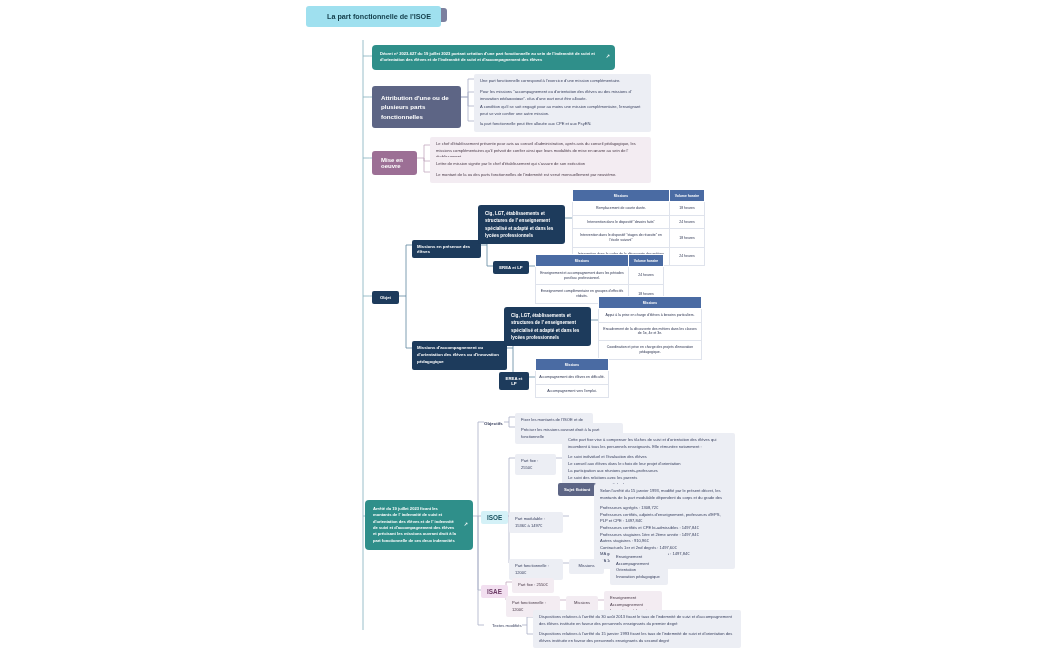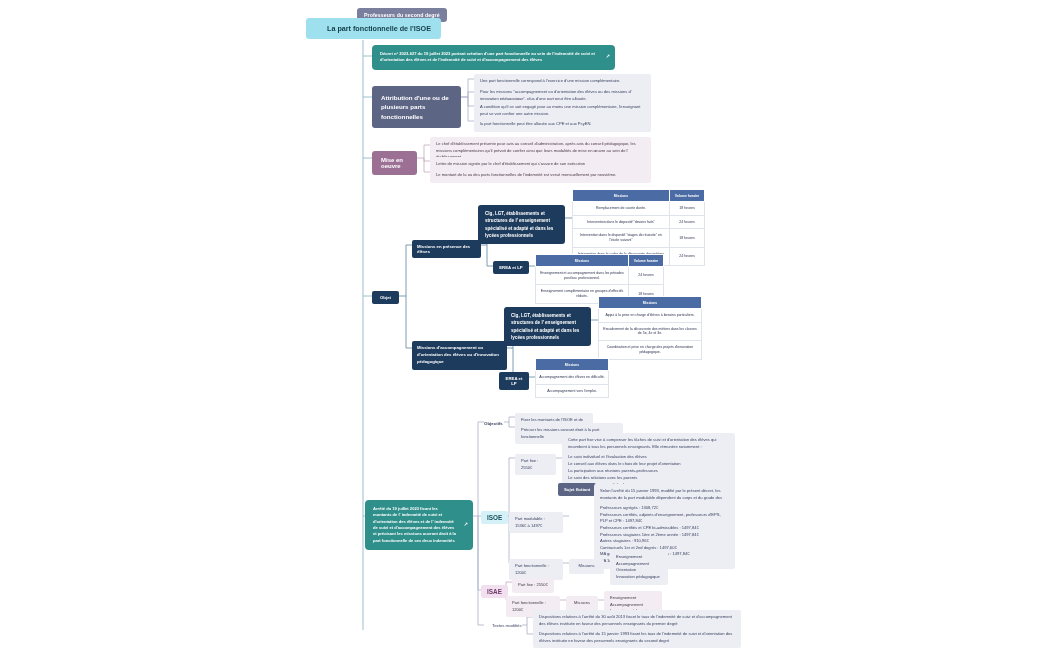--- a/index.html
+++ b/index.html
@@ -164,21 +164,21 @@
     </g>
 
     <g fill="none" stroke="#a9aec6" stroke-width="0.8">
       <path d="M522 625 L527 625 L527 617 L533 617"></path>
       <path d="M527 625 L527 634 L533 634"></path>
     </g>
   </svg>
 
   <div class="node badge-gray" style="left:357px;top:8px;">Professeurs du second degré</div>
 
-  <div class="node root-cyan" style="left:306px;top:18px;padding-left:21px;">La part fonctionnelle de l'ISOE</div>
+  <div class="node root-cyan" style="left:306px;top:6px;padding-left:21px;">La part fonctionnelle de l'ISOE</div>
 
   <div class="node teal" style="left:372px;top:45px;width:243px;">
     <span>Décret n° 2023-627 du 19 juillet 2023 portant création d'une part fonctionnelle au sein de l'indemnité de suivi et d'orientation des élèves et de l'indemnité de suivi et d'accompagnement des élèves</span>
     <span class="lnk">↗</span>
   </div>
 
   <div class="node slate" style="left:372px;top:86px;width:89px;">Attribution d'une ou de plusieurs parts fonctionnelles</div>
   <div class="node leaf-gray" style="left:474px;top:74px;width:177px;">Une part fonctionnelle correspond à l'exercice d'une mission complémentaire.</div>
   <div class="node leaf-gray" style="left:474px;top:85px;width:177px;">Pour les missions "accompagnement ou d'orientation des élèves ou des missions d' innovation pédagogique",  plus d'une part peut être allouée.</div>
   <div class="node leaf-gray" style="left:474px;top:100px;width:177px;">A condition qu'il se soit engagé pour au moins une mission complémentaire, l'enseignant peut se voir confier une autre mission.</div>

